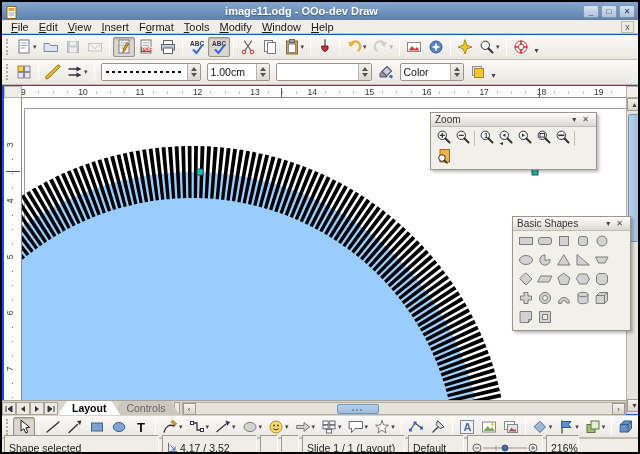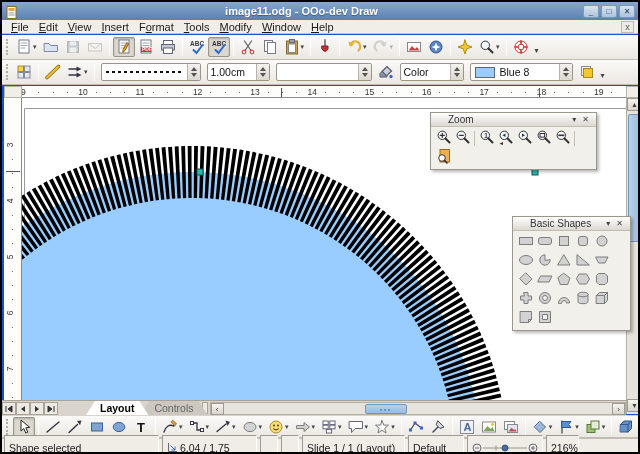--- a/index.html
+++ b/index.html
@@ -79,21 +79,21 @@
     color:#444;font-size:8px;line-height:11px;text-align:center;}
   
   #statusbar{position:absolute;left:0;top:436px;width:100%;height:18px;background:#f0ede7;border-top:1px solid #c2bdb2;
     display:flex;align-items:center;font-size:10.5px;color:#222;padding:0 2px;}
   .scell{height:14px;border:1px solid;border-color:#9e9a90 #fff #fff #9e9a90;background:#f0ede7;
     display:flex;align-items:center;padding:12px 4px;margin-right:3px;white-space:nowrap;overflow:hidden;flex:0 0 auto;text-decoration:underline;}
   
   .palette{position:absolute;background:#f2f0ea;border:1px solid #9c978b;box-shadow:2px 2px 3px rgba(0,0,0,.28);z-index:20;}
   .pal-title{height:14px;display:flex;align-items:center;background:linear-gradient(#ffffff,#dcd8d0);
     border-bottom:1px solid #c2bdb2;font-size:10px;color:#333;padding:0 4px;}
-  .pal-title .pt{flex:1;margin-left:13px;}
+  .pal-title .pt{flex:1;}
   .pal-title .pbtn{font-size:8px;color:#444;padding:0 3px;}
   .pal-body{display:flex;flex-wrap:wrap;align-items:center;padding:2px 3px;}
   .pbtn-ico{width:19px;height:19px;display:flex;align-items:center;justify-content:center;border:1px solid transparent;border-radius:2px;}
   #pal-zoom{left:428px;top:110px;width:167px;}
   #pal-shapes{left:510px;top:214px;width:119px;}
   .psep{width:1px;height:15px;background:#c4bfb4;margin:0 2px;}
 </style>
 </head>
 <body>
 
@@ -323,28 +323,20 @@
     </span>
     <span class="tbtn">
         <span class="ico"><svg width="16" height="16" viewBox="0 0 16 16">
             <path d="M4 7.5 L9 2.5 L13.5 7 L8.5 12 Z" fill="#c8d0da" stroke="#556" stroke-width="1.2" stroke-linecap="round"></path>
             <path d="M8.5 12 L4 7.5 L2 9.5 V13 H8.5 Z" fill="#8898aa" stroke="#556" stroke-width="1" stroke-linecap="round"></path>
             <circle cx="13" cy="12.5" r="1.7" fill="#3a66c8"></circle>
           </svg></span>
       </span>
     <span class="combo" style="width:64px">
       <span class="val">Color</span>
-      <span class="spin">
-          <i class="up"></i>
-          <i class="dn"></i>
-        </span>
-    </span>
-    <span class="combo" style="width:103px">
-      <span class="swatch" id="fill-swatch" style="background: rgb(153, 204, 255);"></span>
-      <span class="val">Blue 8</span>
       <span class="spin">
           <i class="up"></i>
           <i class="dn"></i>
         </span>
     </span>
     <span class="tbtn">
         <span class="ico"><svg width="16" height="16" viewBox="0 0 16 16">
             <rect x="2.5" y="2.5" width="9" height="9" fill="none" stroke="#889"></rect>
             <rect x="4.5" y="4.5" width="9" height="9" fill="#f3c72e" stroke="#a8871e"></rect>
           </svg></span>
@@ -454,21 +446,21 @@
     <button class="navbtn">
         <svg width="8" height="8" viewBox="0 0 8 8">
           <path d="M2 1 L6 4 L2 7 Z" fill="#333"></path>
         </svg>
       </button>
     <button class="navbtn">
         <svg width="8" height="8" viewBox="0 0 8 8">
           <path d="M7 1 V7 M1 1 L5 4 L1 7 Z" fill="#333" stroke="#333"></path>
         </svg>
       </button>
-    <span id="tabs-holder" style="display:flex;padding-left:28px;">
+    <span id="tabs-holder" style="display:flex;">
         <span class="tab active">Layout</span>
         <span class="tab">Controls</span>
       </span>
     <span id="tabsplit"></span>
     <span id="hscroll">
       <span class="harr" style="left:0">‹</span>
       <span id="hthumb"></span>
       <span class="harr" style="right:0">›</span>
     </span>
   </div>
@@ -642,21 +634,21 @@
 
   <div id="statusbar">
     <span class="scell" style="width:155px">
         <span>Shape selected</span>
       </span>
     <span class="scell" style="width:95px">
       <span class="ico" style="width:11px;height:11px;margin-right:2px"><svg width="11" height="11" viewBox="0 0 11 11">
             <path d="M1.5 1 V9.5 H10" fill="none" stroke="#667"></path>
             <path d="M3.5 3.5 L8 8 M8 4.5 V8 H4.5" fill="none" stroke="#3a66c8"></path>
           </svg></span>
-      <span>6.04 / 1.75</span>
+      <span>4.17 / 3.52</span>
     </span>
     <span class="scell" style="width:18px"></span>
     <span class="scell" style="width:18px"></span>
     <span class="scell" style="width:103px">
         <span>Slide 1 / 1 (Layout)</span>
       </span>
     <span class="scell" style="width:56px">
         <span>Default</span>
       </span>
     <span class="scell" style="width:76px;justify-content:center">

